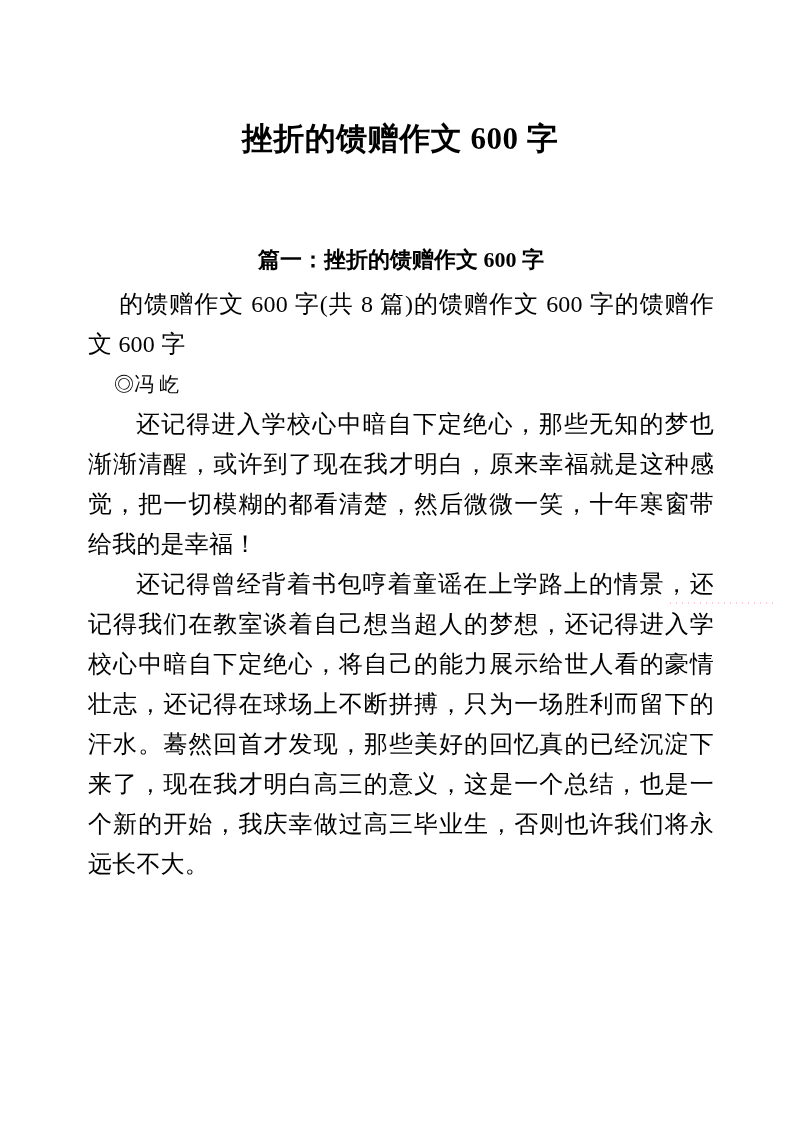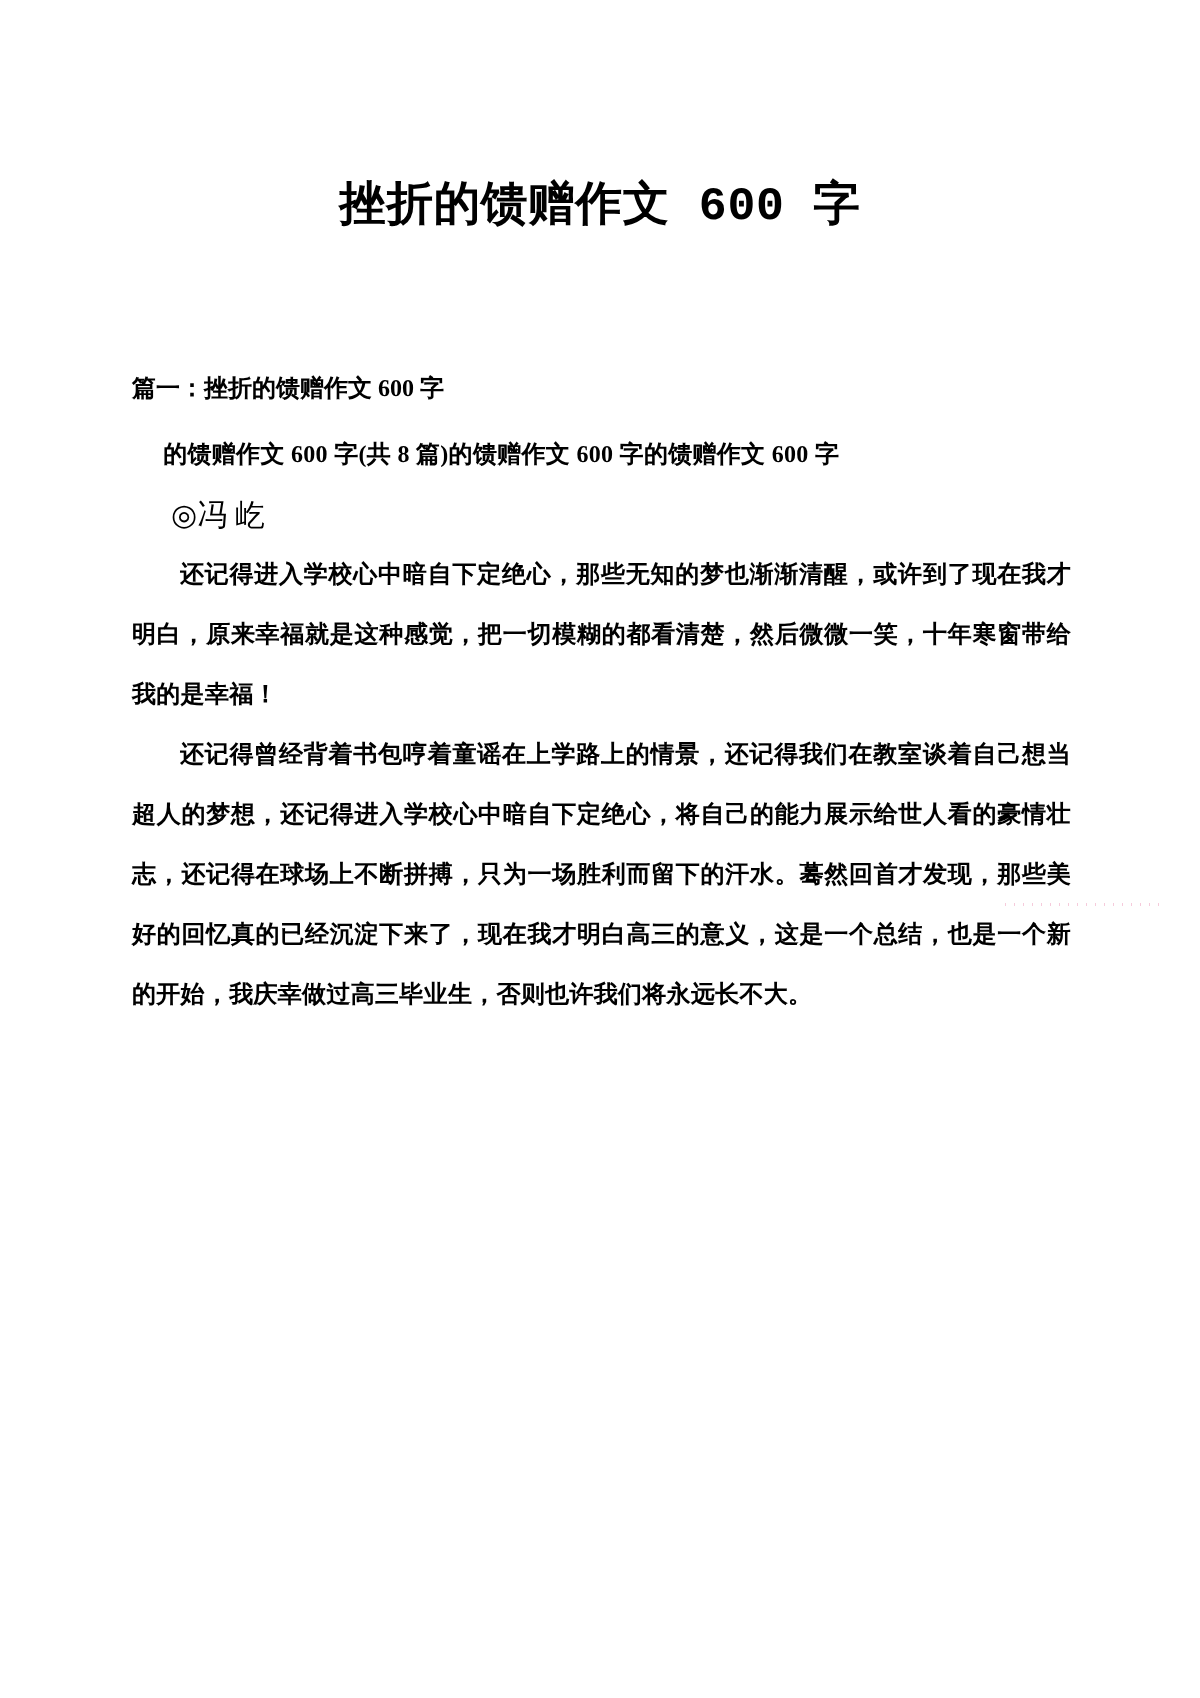--- a/index.html
+++ b/index.html
@@ -28,64 +28,64 @@
     position: absolute;
     left: 0;
     right: 0;
     top: 96px;
     text-align: center;
     font-size: 31px;
     font-weight: bold;
     letter-spacing: 0.5px;
     line-height: 44px;
     white-space: nowrap;
-    font-family: Liberation Mono, monospace;
   }
 
   
   .content {
     position: absolute;
     left: 88px;
     top: 240px;
     width: 626px;
   }
 
   .section-heading {
-    font-size: 16px;
+    text-align: center;
+    font-size: 22px;
     font-weight: bold;
     line-height: 40px;
     margin: 0 0 4px 0;
     white-space: nowrap;
   }
 
   p.para {
     margin: 0;
-    font-size: 16px;
+    font-size: 24px;
     line-height: 40px;
     text-align: justify;
     text-justify: inter-ideograph;
     word-break: break-all;
     letter-spacing: 0.2px;
-    font-weight: bold;
   }
 
   p.indent {
     text-indent: 2em;
   }
 
   p.tight {
     text-indent: 1.3em;
   }
 
   .byline {
     margin: 0;
     font-size: 20px;
     line-height: 40px;
     text-indent: 1.3em;
     font-weight: normal;
+    font-family: Liberation Serif, serif;
   }
 
   .byline .mark {
     font-weight: normal;
   }
 
   
   .scan-artifact {
     position: absolute;
     left: 670px;

